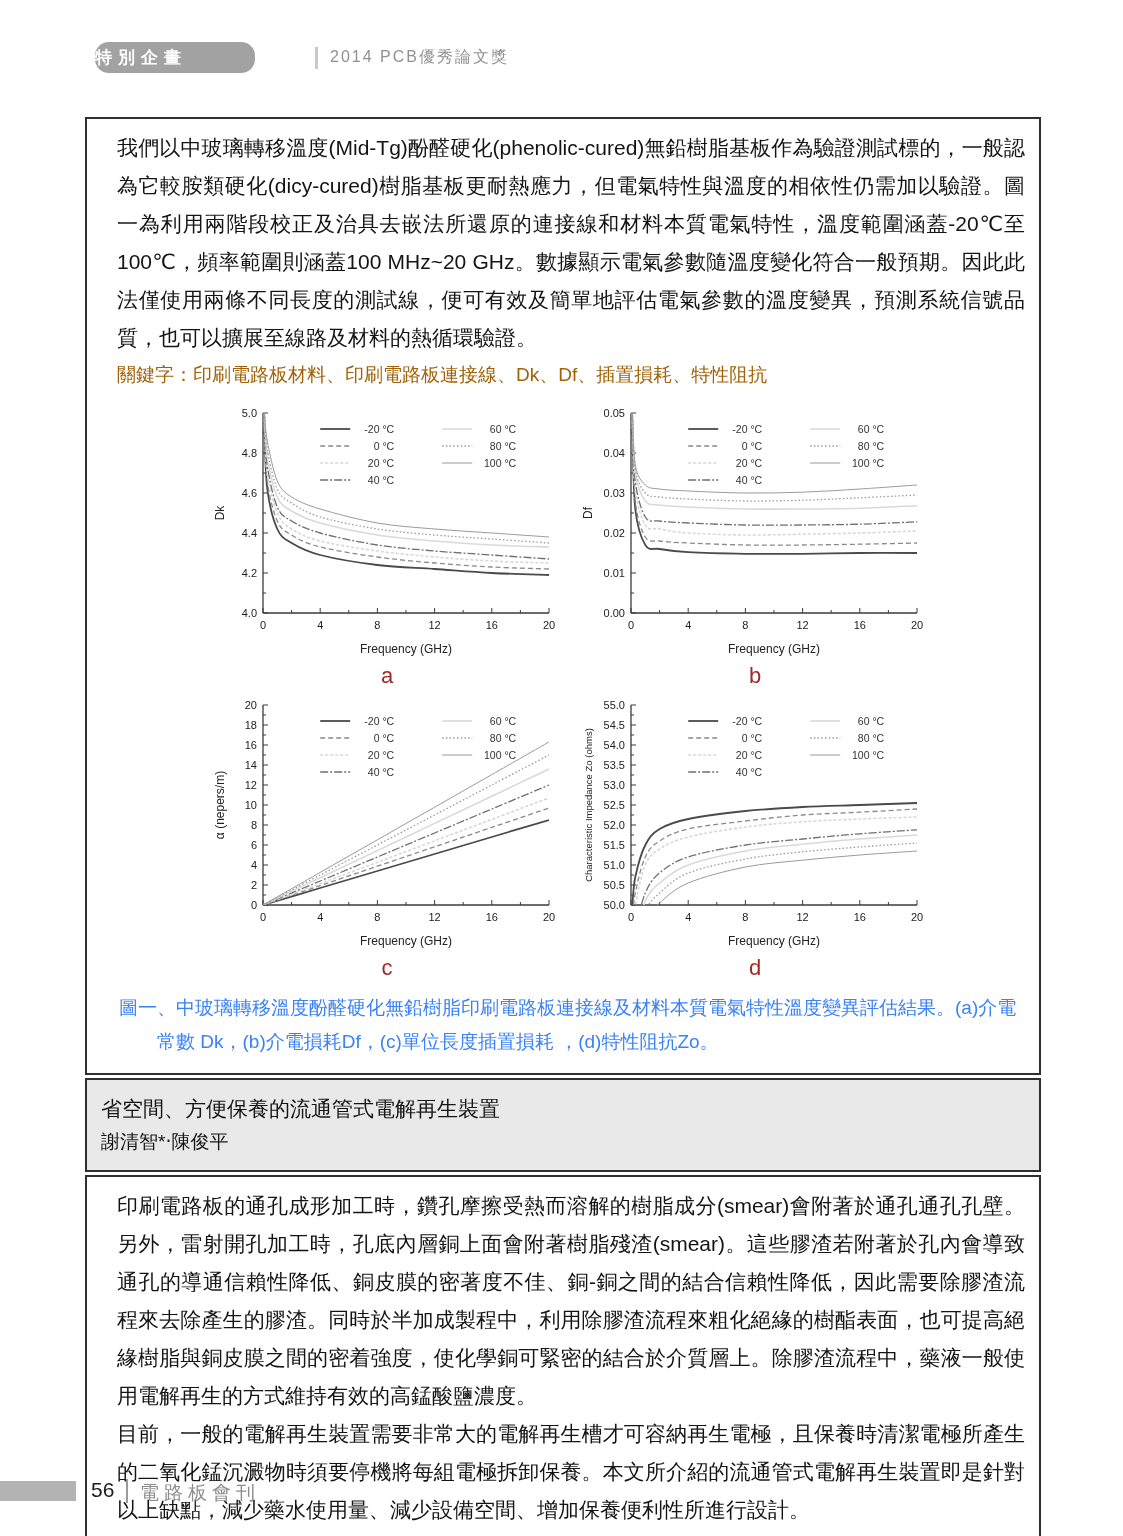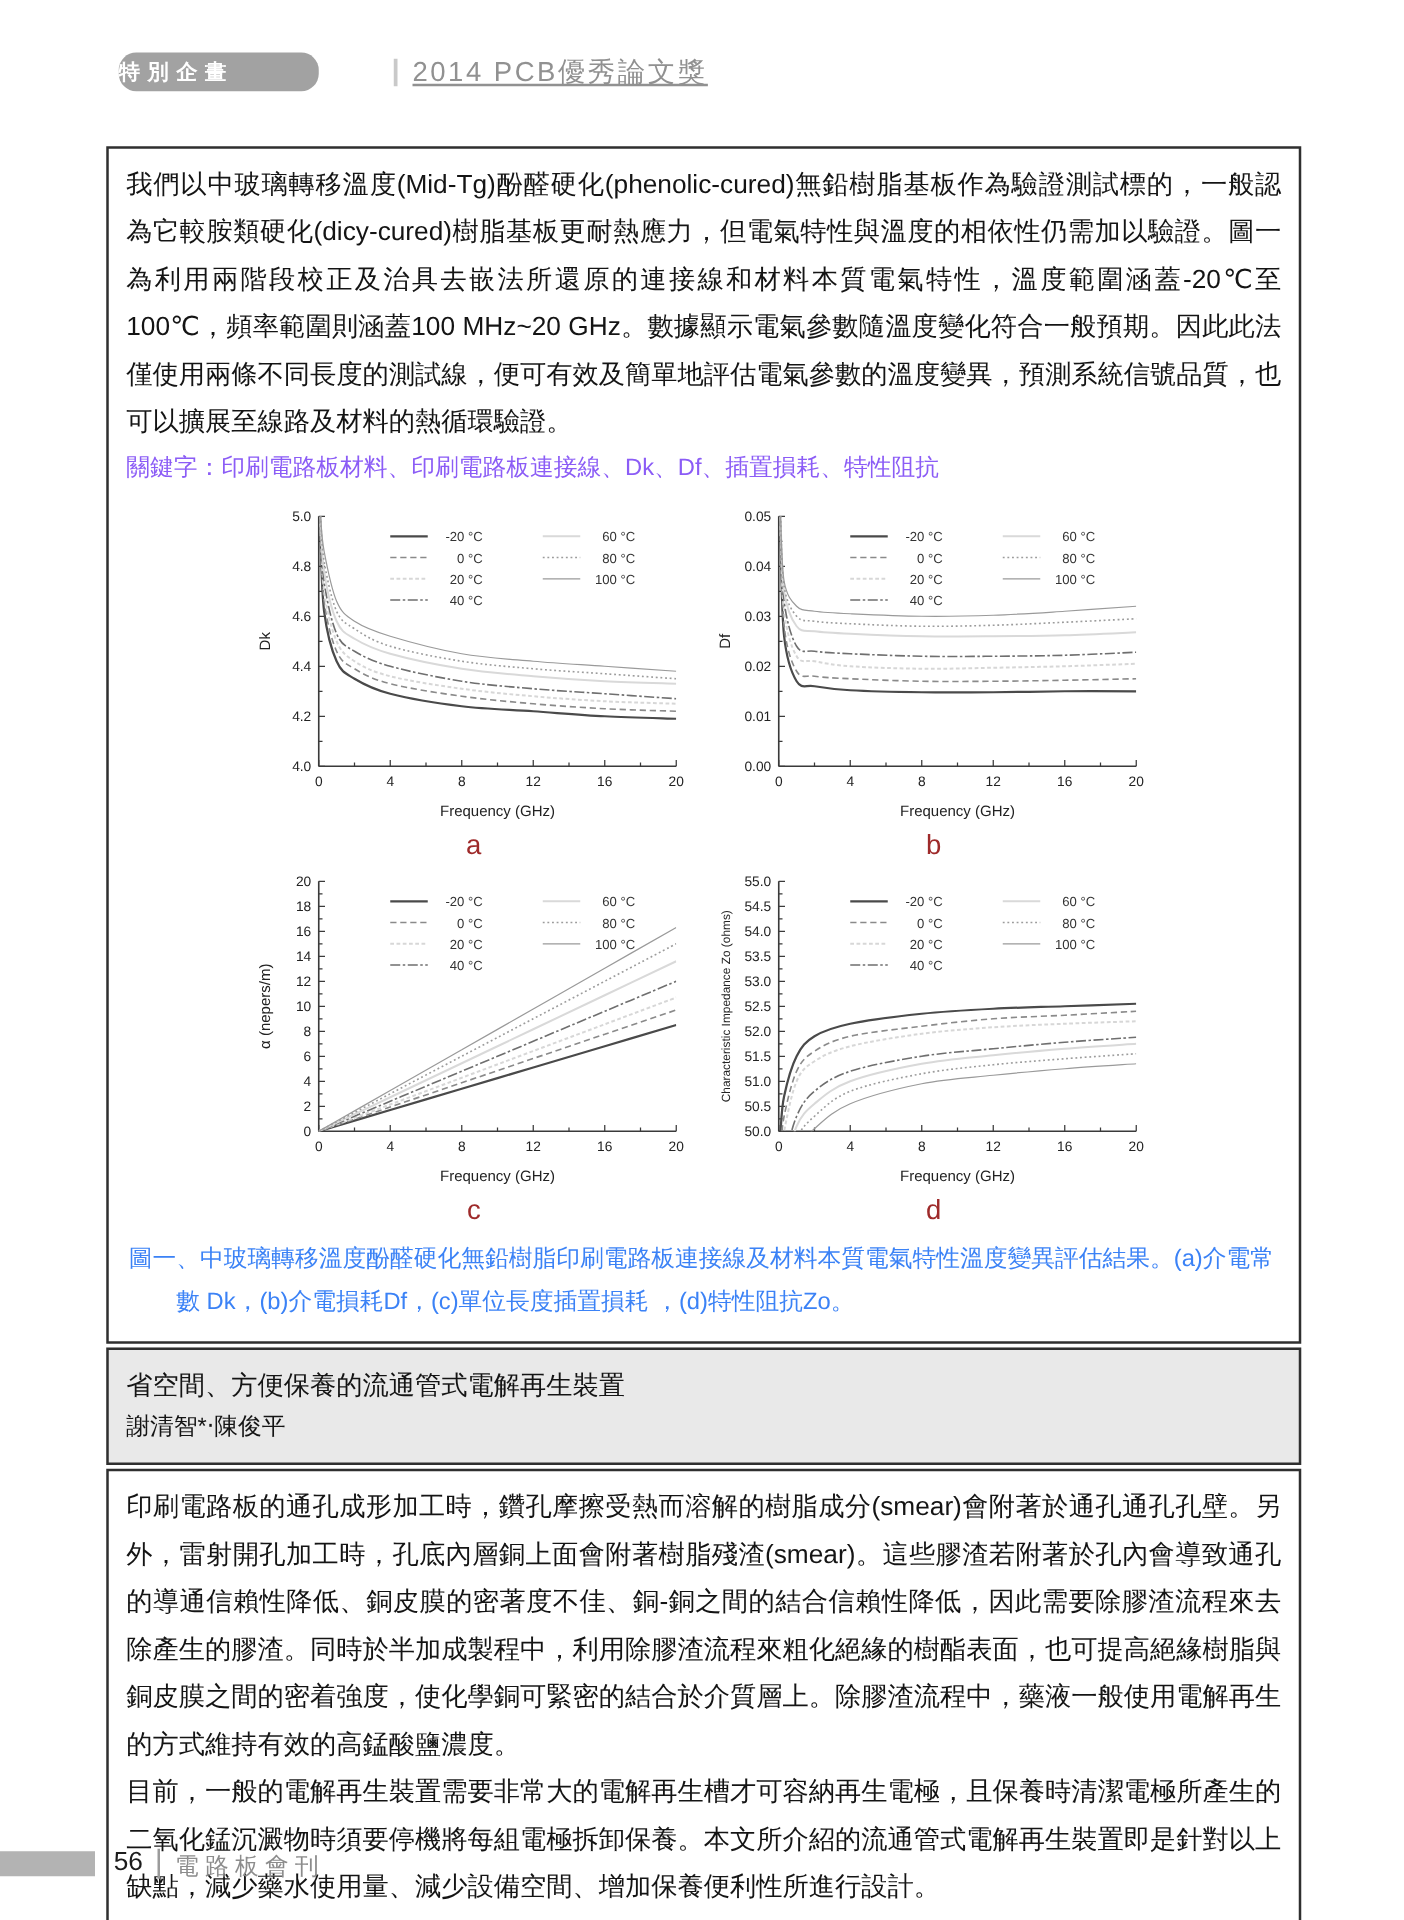--- a/index.html
+++ b/index.html
@@ -10,30 +10,30 @@
     color:#1c1c1c;
   }
   
   .page-header { position:absolute; top:42px; left:95px; display:flex; align-items:center; }
   .badge {
     display:inline-block; background:#a2a2a2; color:#ffffff;
     border-radius:14px; padding:4px 0; width:160px; text-align:left;
     font-size:17px; letter-spacing:6px; font-weight:bold;
   }
   .hdr-divider { width:3px; height:22px; background:#c9c9c9; margin:0 12px 0 60px; }
-  .hdr-title { color:#919191; font-size:22px; letter-spacing:2px;text-decoration:underline; }
+  .hdr-title { color:#919191; font-size:16px; letter-spacing:2px; }
 
   
   main { position:absolute; top:117px; left:85px; width:956px; }
-  .box { border:2px solid #2f2f2f; background:#ffffff; padding:10px 14px 8px 14px; }
+  .box { border:2px solid #2f2f2f; background:#ffffff; padding:10px 14px 8px 30px; }
   .box + .box { margin-top:3px; }
   .body-text {
     font-size:21px; line-height:38px; text-align:justify; color:#141414;
   }
-  .keywords { font-size:19px; line-height:36px; color:#8b5cf6; }
+  .keywords { font-size:19px; line-height:36px; color:#a16207; }
 
   
   .charts { margin-top:14px; }
   .chart-row { display:flex; justify-content:center; gap:16px; }
   .chart { width:352px; height:252px; }
   .panel-labels { display:flex; justify-content:center; gap:16px; margin:4px 0 10px 0; }
   .panel-labels span {
     width:352px; text-align:center; color:#9e2a2a; font-size:22px;
   }
   .caption {

